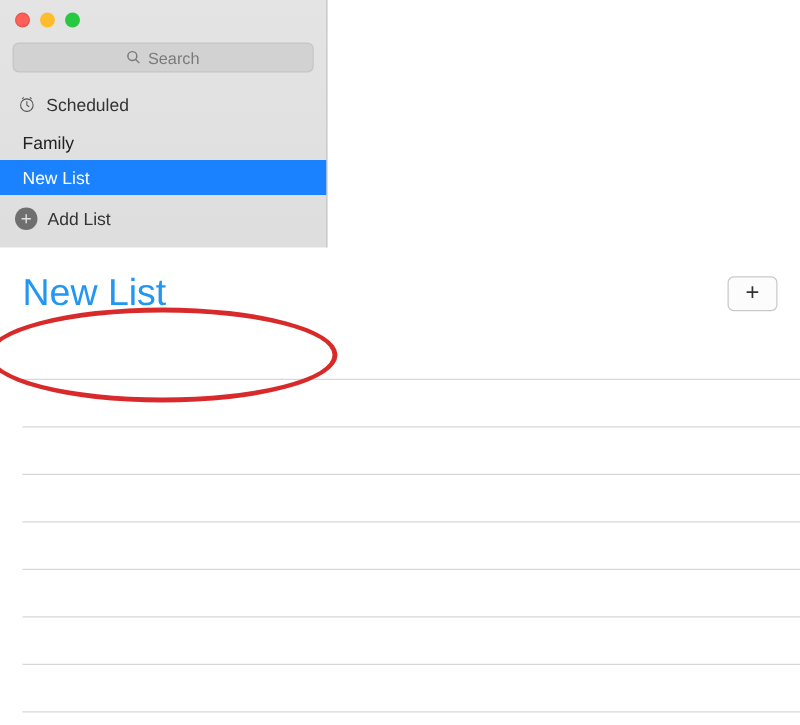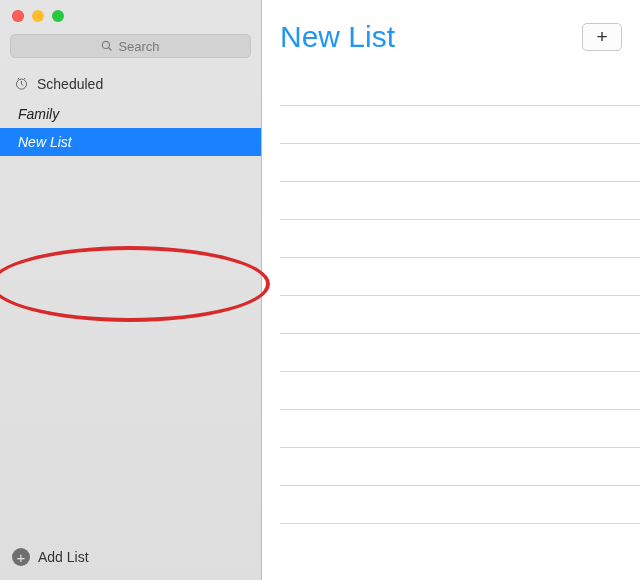--- a/index.html
+++ b/index.html
@@ -1,31 +1,31 @@
 <!DOCTYPE html>
 <html><head>
   <meta charset="utf-8">
   <style>
     * { margin: 0; padding: 0; box-sizing: border-box; font-family: -apple-system, BlinkMacSystemFont, "Helvetica Neue", sans-serif; }
     body { width: 640px; height: 580px; overflow: hidden; background: #fff; }
-    .window { width: 640px; height: 580px; display: flex; position: relative; }
+    .window { width: 640px; height: 580px; display: flex; position: relative; flex-direction: column; }
     .traffic-lights { position: absolute; top: 10px; left: 12px; display: flex; gap: 8px; z-index: 10; }
     .light { width: 12px; height: 12px; border-radius: 50%; }
     .light.red { background: #ff5f57; }
     .light.red::after { content: ""; display:block; width:12px; height:12px; border-radius:50%; box-shadow: inset 0 0 0 1px rgba(0,0,0,0.1); }
     .light.yellow { background: #ffbd2e; }
     .light.green { background: #28c840; }
     .sidebar { width: 262px; height: 100%; background: linear-gradient(to bottom, #e4e4e4, #dedede); border-right: 1px solid #bdbdbd; display: flex; flex-direction: column; position: relative; }
     .search-wrap { padding: 34px 10px 8px 10px; }
     .search { width: 100%; height: 24px; background: #d2d2d2; border: 1px solid #c5c5c5; border-radius: 5px; display: flex; align-items: center; justify-content: center; gap: 5px; color: #7a7a7a; font-size: 13px; }
     .search svg { width: 12px; height: 12px; fill: #7a7a7a; }
     .scheduled { display: flex; align-items: flex-start; gap: 8px; padding: 10px 14px 8px 14px; color: #333; font-size: 14px; }
     .scheduled svg { width: 15px; height: 15px; stroke: #555; fill: none; stroke-width: 1.4; }
     .section-header { font-size: 12px; color: #5f5f5f; padding: 8px 8px 6px 8px; }
-    .list-items { position: relative; font-style: italic; }
+    .list-items { position: relative; }
     .list-item { height: 28px; display: flex; align-items: center; padding: 0 18px; font-size: 14px; color: #222; cursor: default; }
     .list-item.selected { background: #1a82ff; color: #fff; }
     .sidebar-bottom { margin-top: auto; padding: 10px 12px 14px 12px; display: flex; align-items: center; gap: 8px; font-size: 14px; color: #333; }
     .plus-circle { width: 18px; height: 18px; border-radius: 50%; background: #6f6f6f; display: flex; align-items: center; justify-content: center; color: #e0e0e0; font-size: 15px; line-height: 1; }
     .main { flex: 1; height: 100%; background: #fff; display: flex; flex-direction: column; }
     .main-header { display: flex; align-items: center; justify-content: space-between; padding: 20px 18px 10px 18px; }
     .title { color: #2196f3; font-size: 30px; font-weight: 400; }
     .add-btn { width: 40px; height: 28px; border: 1px solid #c9c9c9; border-radius: 5px; background: #fcfcfc; display: flex; align-items: center; justify-content: center; font-size: 19px; color: #333; }
     .rows { flex: 1; padding: 4px 0 0 18px; }
     .row { height: 38px; border-bottom: 1px solid #d7d7d7; }

